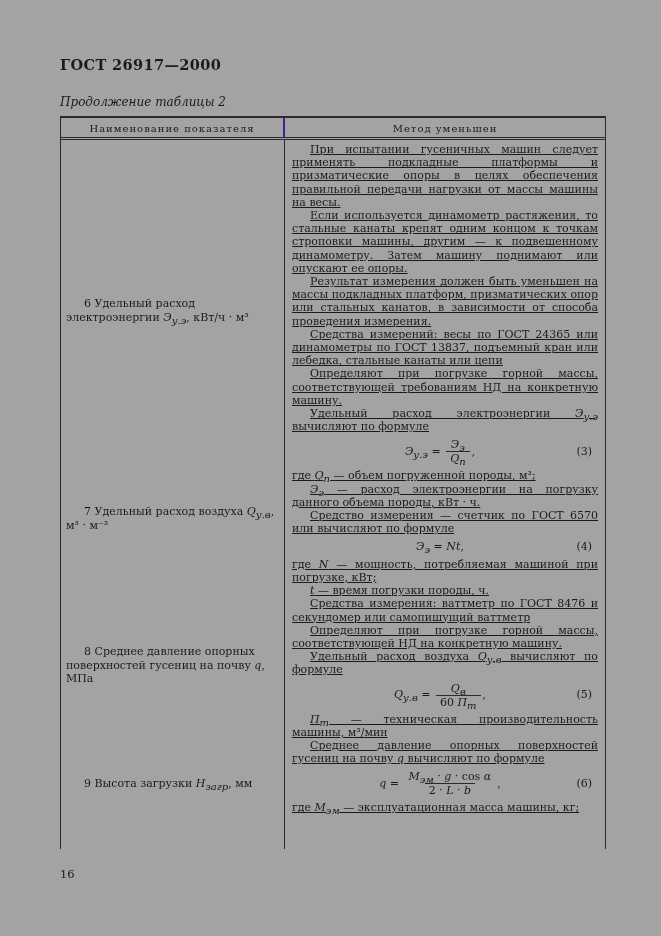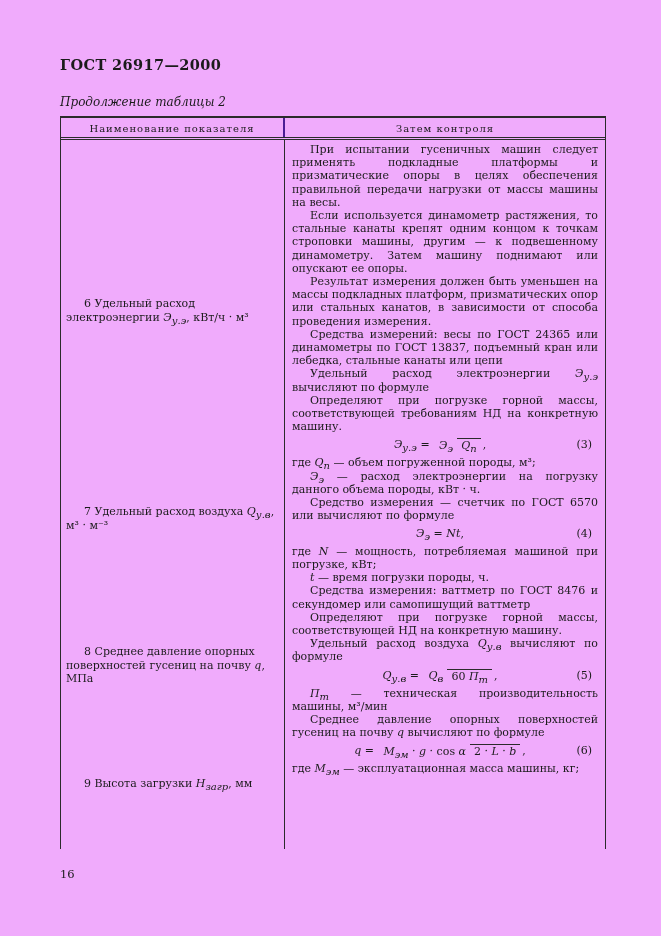--- a/index.html
+++ b/index.html
@@ -1,17 +1,17 @@
 <!DOCTYPE html>
 <html lang="ru"><head>
 <meta charset="utf-8">
 <style>
   html,body{margin:0;padding:0;background:#e8e8e8;}
   .page{
-    position:relative;width:661px;height:936px;background:#f0abfc;
+    position:relative;width:661px;height:936px;background:#a3a3a3;
     font-family:"DejaVu Serif", serif;color:#1b1b1b;overflow:hidden;
   }
   .gost{position:absolute;left:60px;top:56px;font-weight:bold;font-size:14.5px;letter-spacing:0.4px;}
   .caption{position:absolute;left:60px;top:95px;font-style:italic;font-size:12px;}
   .gtable{
     position:absolute;left:60px;top:116px;width:546px;
     border-top:2.5px solid #2b2b2b;border-left:1px solid #2b2b2b;border-right:1px solid #2b2b2b;
     box-sizing:border-box;
   }
   .thead{display:flex;border-bottom:3px double #2b2b2b;}
@@ -28,61 +28,61 @@
   }
   .ind-item{position:absolute;left:5px;right:4px;text-indent:18px;text-align:left;}
   .ind-item:nth-child(1){top:157px;}
   .ind-item:nth-child(2){top:365px;}
   .ind-item:nth-child(3){top:505px;}
   .ind-item:nth-child(4){top:637px;}
   .cell-right{
     flex:1;padding:3px 7px 0 7px;font-size:11px;line-height:13.2px;
     text-align:justify;overflow:hidden;box-sizing:border-box;
   }
-  .para{margin:0;}
+  .para{margin:0;text-decoration:underline;}
   .para.indent{text-indent:18px;}
   .para.flush{text-indent:0;}
   .formula-row{position:relative;text-align:center;margin:5px 10px 4px 0;text-indent:0;}
   .f-num{position:absolute;right:-4px;top:50%;transform:translateY(-50%);}
   .mvar{font-style:italic;}
   .mvar sub{font-style:italic;font-size:10px;line-height:0;letter-spacing:0;}
   .frac{
-    display:inline-flex;flex-direction:row;align-items:center;
+    display:inline-flex;flex-direction:column;align-items:center;
     vertical-align:middle;margin:0 2px;line-height:13px;
   }
   .frac .num{padding:0 4px;}
   .frac .den{padding:0 4px;border-top:1px solid #2b2b2b;}
   .page-num{position:absolute;left:60px;top:867px;font-size:11.5px;}
 </style>
 </head>
 <body>
 
 <div class="page">
   <div class="gost">ГОСТ 26917—2000</div>
   <div class="caption">Продолжение таблицы 2</div>
 
   <div class="gtable">
     <div class="thead">
       <div class="th th-left">Наименование показателя</div>
-      <div class="th th-right">Затем контроля</div>
+      <div class="th th-right">Метод уменьшен</div>
     </div>
     <div class="tbody">
       <div class="cell-left" id="indicator-col">
           <div class="ind-item">6 Удельный расход электроэнергии <span class="mvar">Э<sub>у.э</sub></span>, кВт/ч · м³</div>
           <div class="ind-item">7 Удельный расход воздуха <span class="mvar">Q<sub>у.в</sub></span>, м³ · м⁻³</div>
           <div class="ind-item">8 Среднее давление опорных поверхностей гусениц на почву <span class="mvar">q</span>, МПа</div>
           <div class="ind-item">9 Высота загрузки <span class="mvar">H<sub>загр</sub></span>, мм</div>
         </div>
       <div class="cell-right" id="method-col">
           <div class="para indent">При испытании гусеничных машин следует применять подкладные платформы и призматические опоры в целях обеспечения правильной передачи нагрузки от массы машины на весы.</div>
           <div class="para indent">Если используется динамометр растяжения, то стальные канаты крепят одним концом к точкам строповки машины, другим — к подвешенному динамометру. Затем машину поднимают или опускают ее опоры.</div>
           <div class="para indent">Результат измерения должен быть уменьшен на массы подкладных платформ, призматических опор или стальных канатов, в зависимости от способа проведения измерения.</div>
           <div class="para indent">Средства измерений: весы по ГОСТ 24365 или динамометры по ГОСТ 13837, подъемный кран или лебедка, стальные канаты или цепи</div>
+          <div class="para indent">Определяют при погрузке горной массы, соответствующей требованиям НД на конкретную машину.</div>
           <div class="para indent">Удельный расход электроэнергии <span class="mvar">Э<sub>у.э</sub></span> вычисляют по формуле</div>
-          <div class="para indent">Определяют при погрузке горной массы, соответствующей требованиям НД на конкретную машину.</div>
           <div class="formula-row"><span><span class="mvar">Э<sub>у.э</sub></span> = <span class="frac">
                 <span class="num"><span class="mvar">Э<sub>э</sub></span></span>
                 <span class="den"><span class="mvar">Q<sub>п</sub></span></span>
               </span>,</span><span class="f-num">(3)</span></div>
           <div class="para flush">где <span class="mvar">Q<sub>п</sub></span> — объем погруженной породы, м³;</div>
           <div class="para indent"><span class="mvar">Э<sub>э</sub></span> — расход электроэнергии на погрузку данного объема породы, кВт · ч.</div>
           <div class="para indent">Средство измерения — счетчик по ГОСТ 6570 или вычисляют по формуле</div>
           <div class="formula-row"><span><span class="mvar">Э<sub>э</sub></span> = <span class="mvar">N</span><span class="mvar">t</span>,</span><span class="f-num">(4)</span></div>
           <div class="para flush">где <span class="mvar">N</span> — мощность, потребляемая машиной при погрузке, кВт;</div>
           <div class="para indent"><span class="mvar">t</span> — время погрузки породы, ч.</div>

